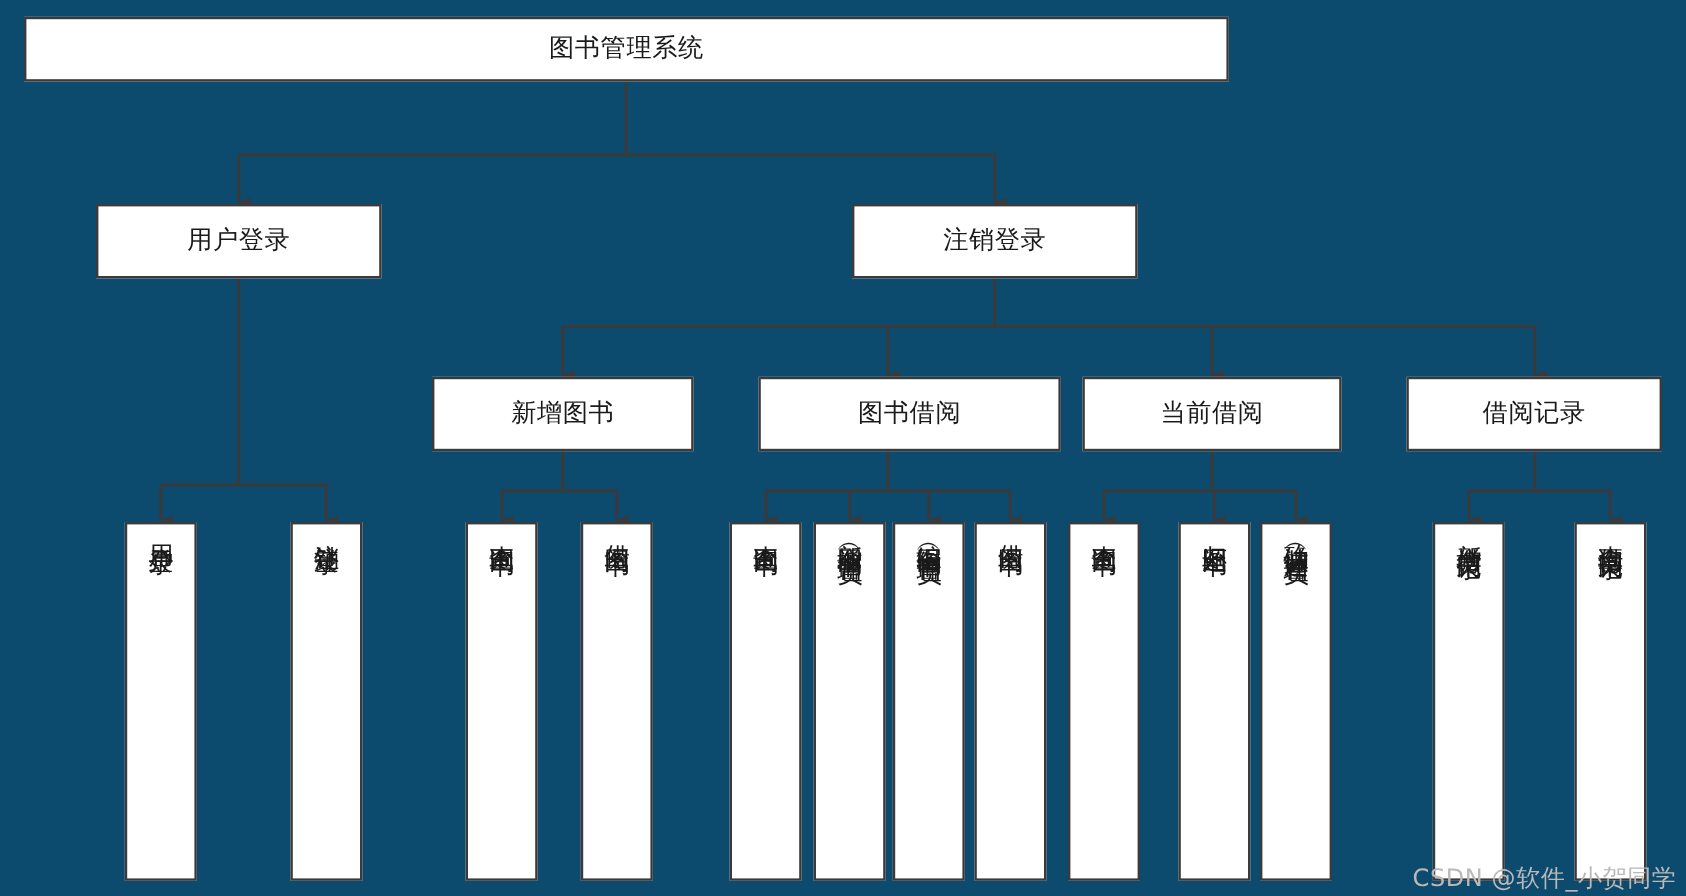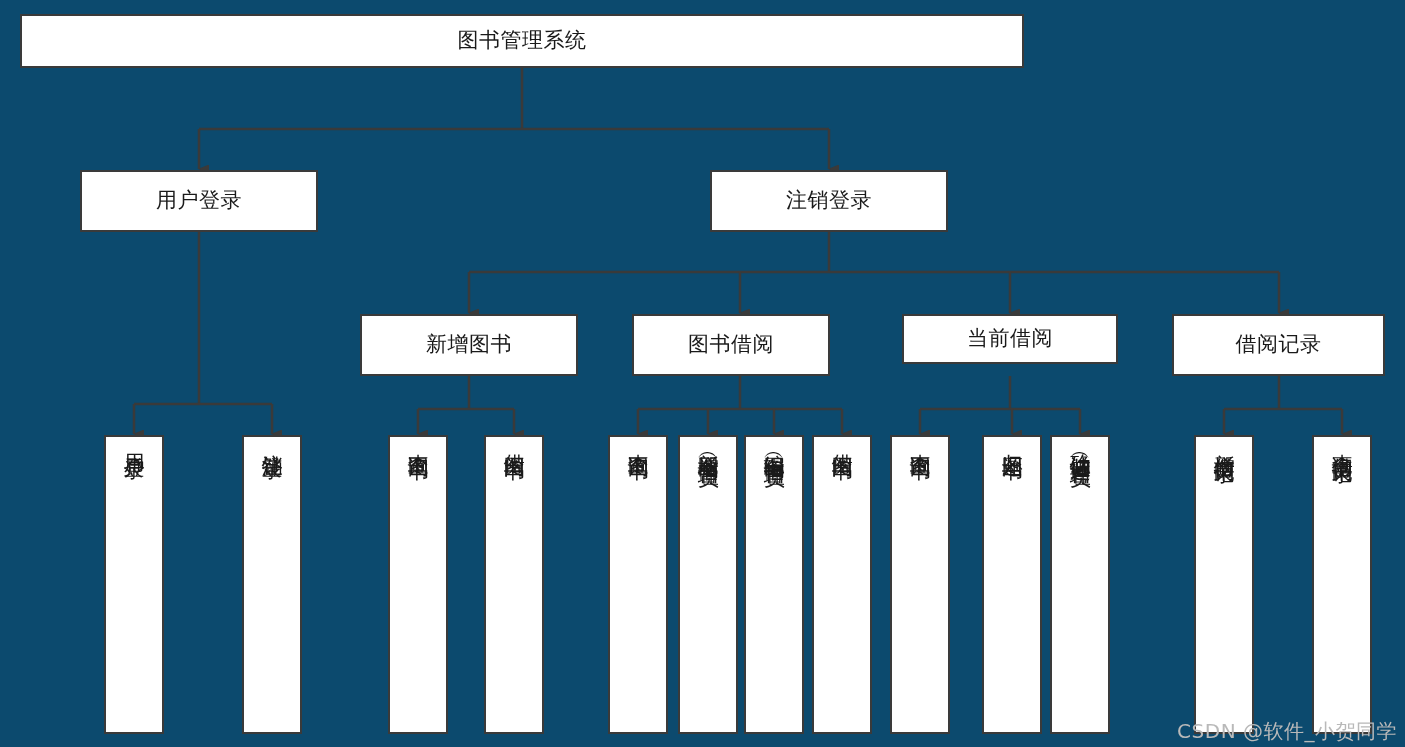--- a/index.html
+++ b/index.html
@@ -117,24 +117,24 @@
       </div>
       <div class="node node-h" id="node-login" style="left: 80px; top: 170px; width: 238px; height: 62px;">
         <span class="node-label">用户登录</span>
       </div>
       <div class="node node-h" id="node-bookmgmt" style="left: 710px; top: 170px; width: 238px; height: 62px;">
         <span class="node-label">注销登录</span>
       </div>
       <div class="node node-h" id="node-newbook" style="left: 360px; top: 314px; width: 218px; height: 62px;">
         <span class="node-label">新增图书</span>
       </div>
-      <div class="node node-h" id="node-borrow" style="left: 632px; top: 314px; width: 198px; height: 62px;">
+      <div class="node node-h" id="node-borrow" style="left: 632px; top: 314px; width: 252px; height: 62px;">
         <span class="node-label">图书借阅</span>
       </div>
-      <div class="node node-h" id="node-current" style="left: 902px; top: 314px; width: 216px; height: 50px; align-items: center;">
+      <div class="node node-h" id="node-current" style="left: 902px; top: 314px; width: 216px; height: 62px; align-items: center;">
         <span class="node-label">当前借阅</span>
       </div>
       <div class="node node-h" id="node-records" style="left: 1172px; top: 314px; width: 213px; height: 62px; text-align: right;">
         <span class="node-label">借阅记录</span>
       </div>
       <div class="node node-v" id="node-l_login" style="left: 104px; top: 435px; width: 60px; height: 299px;">
         <span class="node-label">用户登录</span>
       </div>
       <div class="node node-v" id="node-l_logout" style="left: 242px; top: 435px; width: 60px; height: 299px;">
         <span class="node-label">注销登录</span>

